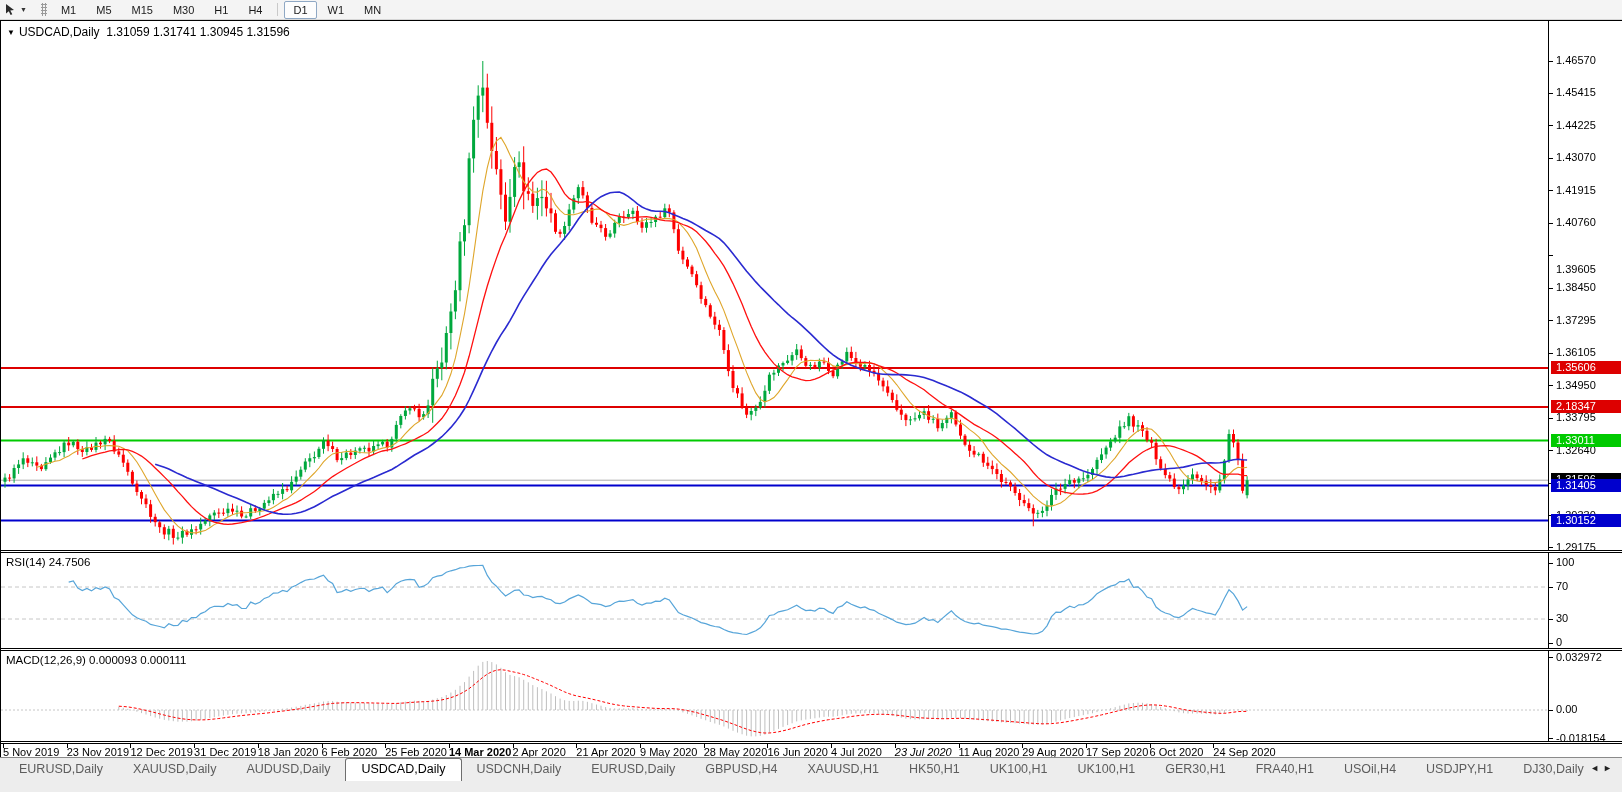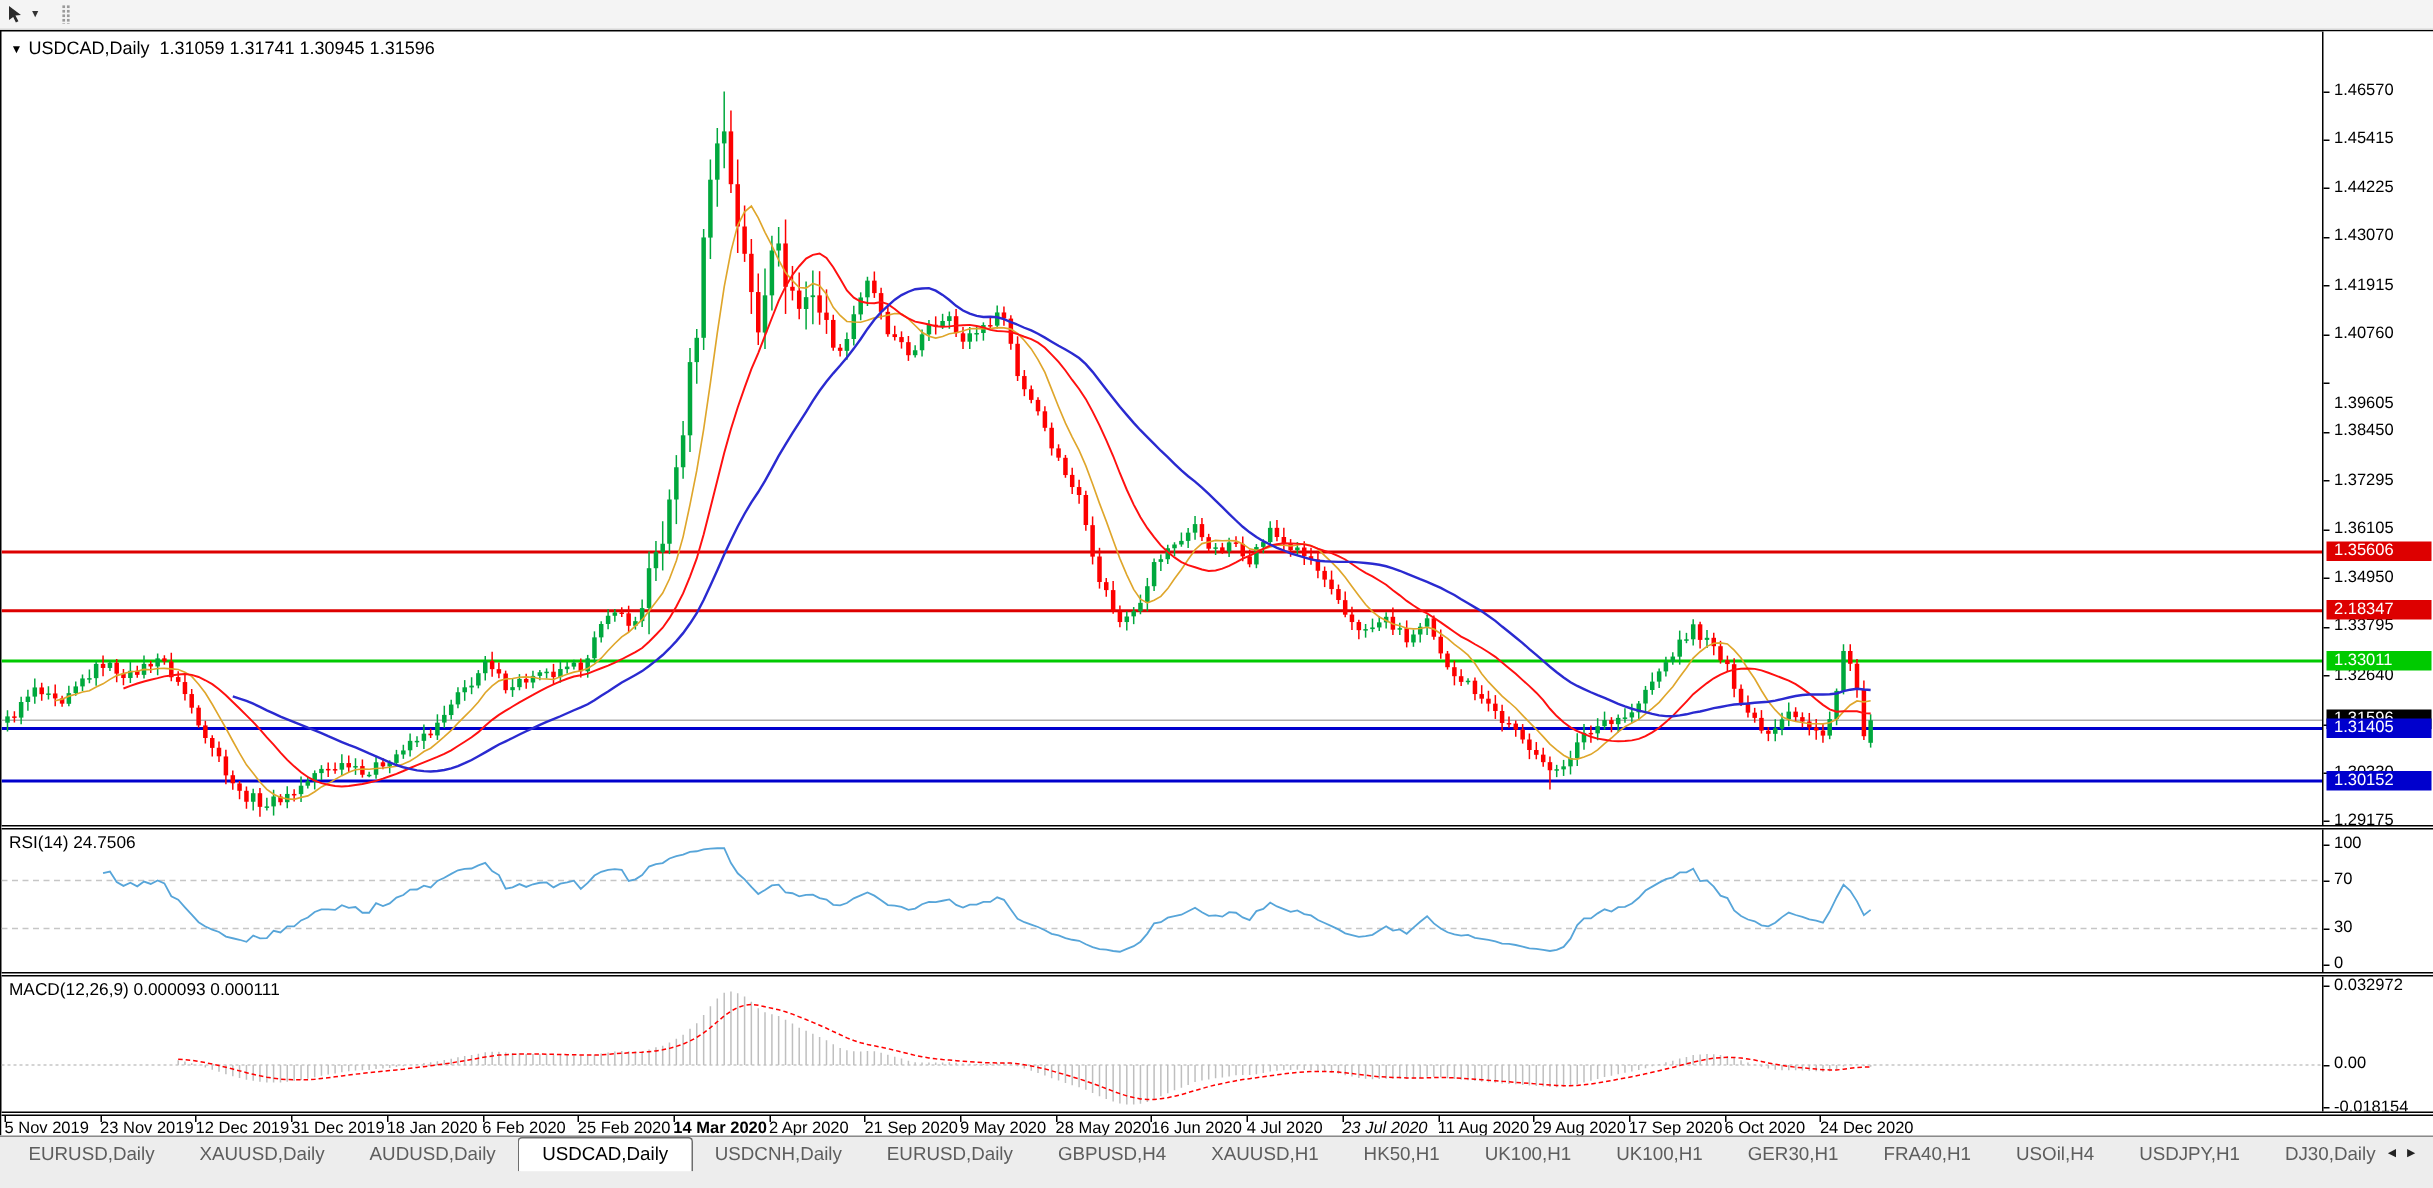--- a/index.html
+++ b/index.html
@@ -50,20 +50,32 @@
 <body>
 
 <div class="toolbar">
   <div class="tool-ic">
     <svg width="12" height="13" viewBox="0 0 12 13">
         <path d="M2,1 L10,7 L6.3,7.4 L8.3,11.2 L6.6,12 L4.8,8.3 L2,10.4 Z" fill="#2b2b2b"></path>
       </svg>
   </div>
   <span class="caret">▼</span>
   <div class="grip"></div>
+  <div style="display:flex;align-items:center">
+      <div class="tfbtn">M1</div>
+      <div class="tfbtn">M5</div>
+      <div class="tfbtn">M15</div>
+      <div class="tfbtn">M30</div>
+      <div class="tfbtn">H1</div>
+      <div class="tfbtn">H4</div>
+      <div class="vsep"></div>
+      <div class="tfbtn active">D1</div>
+      <div class="tfbtn">W1</div>
+      <div class="tfbtn">MN</div>
+    </div>
 </div>
 
 <div class="chartwin">
   <div class="title-line">
     <span class="tri">▼</span><span>USDCAD,Daily</span>&nbsp;&nbsp;<span>1.31059 1.31741 1.30945 1.31596</span>
   </div>
 
   <svg id="priceSvg" class="pane-svg" style="top:0" width="1547" height="529">
       <line x1="0" y1="347.0" x2="1547" y2="347.0" stroke="#dd0000" stroke-width="2"></line>
       <line x1="0" y1="386.1" x2="1547" y2="386.1" stroke="#dd0000" stroke-width="2"></line>
@@ -956,41 +968,41 @@
       <div class="d-lbl" style="left: 256.8px;">18 Jan 2020</div>
       <div class="d-tick" style="left: 320.5px;"></div>
       <div class="d-lbl" style="left: 320.5px;">6 Feb 2020</div>
       <div class="d-tick" style="left: 384.2px;"></div>
       <div class="d-lbl" style="left: 384.2px;">25 Feb 2020</div>
       <div class="d-tick" style="left: 447.9px;"></div>
       <div class="d-lbl" style="left: 447.9px; font-weight: bold;">14 Mar 2020</div>
       <div class="d-tick" style="left: 511.6px;"></div>
       <div class="d-lbl" style="left: 511.6px;">2 Apr 2020</div>
       <div class="d-tick" style="left: 575.3px;"></div>
-      <div class="d-lbl" style="left: 575.3px;">21 Sep 2020</div>
+      <div class="d-lbl" style="left: 575.3px;">21 Apr 2020</div>
       <div class="d-tick" style="left: 639px;"></div>
       <div class="d-lbl" style="left: 639px;">9 May 2020</div>
       <div class="d-tick" style="left: 702.7px;"></div>
       <div class="d-lbl" style="left: 702.7px;">28 May 2020</div>
       <div class="d-tick" style="left: 766.4px;"></div>
       <div class="d-lbl" style="left: 766.4px;">16 Jun 2020</div>
       <div class="d-tick" style="left: 830.1px;"></div>
       <div class="d-lbl" style="left: 830.1px;">4 Jul 2020</div>
       <div class="d-tick" style="left: 893.8px;"></div>
       <div class="d-lbl" style="left: 893.8px; font-style: italic;">23 Jul 2020</div>
       <div class="d-tick" style="left: 957.5px;"></div>
       <div class="d-lbl" style="left: 957.5px;">11 Aug 2020</div>
       <div class="d-tick" style="left: 1021.2px;"></div>
       <div class="d-lbl" style="left: 1021.2px;">29 Aug 2020</div>
       <div class="d-tick" style="left: 1084.9px;"></div>
       <div class="d-lbl" style="left: 1084.9px;">17 Sep 2020</div>
       <div class="d-tick" style="left: 1148.6px;"></div>
       <div class="d-lbl" style="left: 1148.6px;">6 Oct 2020</div>
       <div class="d-tick" style="left: 1212.3px;"></div>
-      <div class="d-lbl" style="left: 1212.3px;">24 Dec 2020</div>
+      <div class="d-lbl" style="left: 1212.3px;">24 Sep 2020</div>
     </div>
 </div>
 
 <div class="tabbar">
   <div class="tabstrip" id="tabStrip">
       <div class="tab">EURUSD,Daily</div>
       <div class="tabdiv"></div>
       <div class="tab">XAUUSD,Daily</div>
       <div class="tabdiv"></div>
       <div class="tab">AUDUSD,Daily</div>

